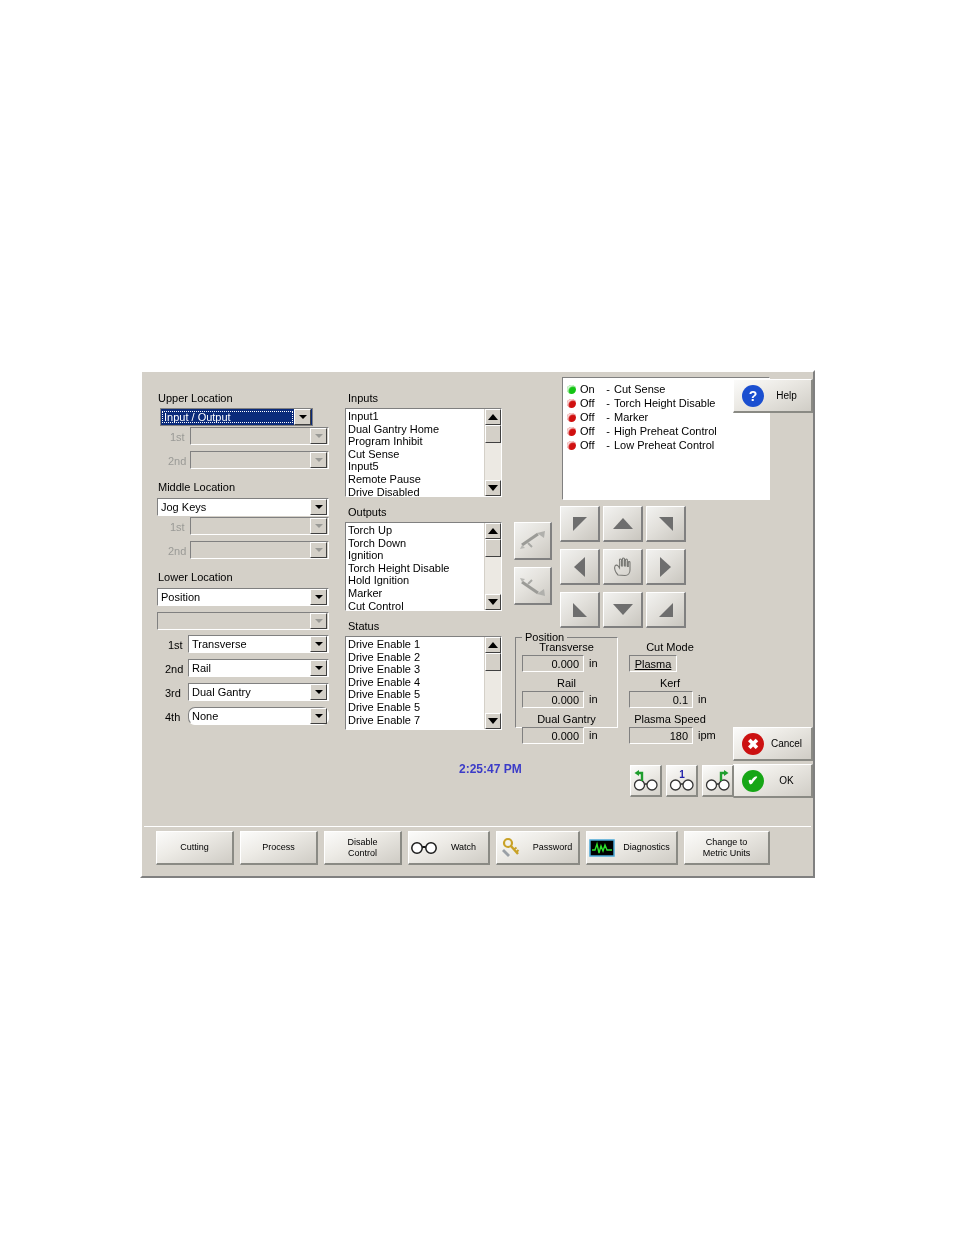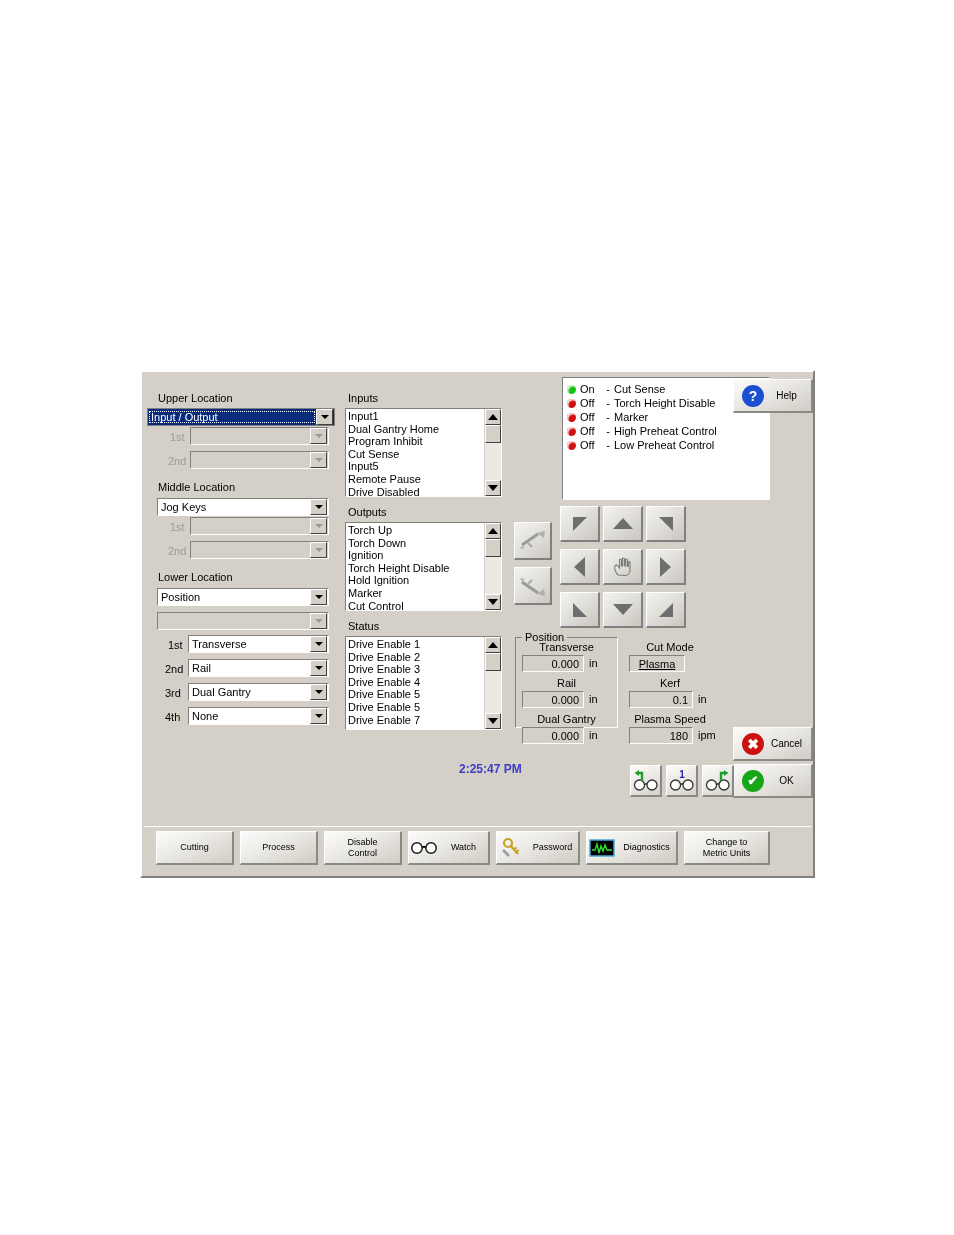--- a/index.html
+++ b/index.html
@@ -356,21 +356,21 @@
     font-weight: bold;
   }
 </style>
 </head>
 <body>
 
 <div id="root">
   <div class="window">
 
     <div class="lbl" style="left:16px; top:20px;text-align:right;">Upper Location</div>
-    <div class="combo selected" style="left:5px; top:36px; width:188px;">
+    <div class="combo selected" style="left:18px; top:36px; width:153px;">
       <span class="ctext">Input / Output</span>
       <span class="cbtn">
           <i class="arrow-dn"></i>
         </span>
     </div>
 
     <div class="lbl dim" style="left:28px; top:59px;">1st</div>
     <div class="combo disabled" style="left:48px; top:55px; width:139px;">
       <span class="ctext"></span>
       <span class="cbtn">
@@ -443,21 +443,21 @@
 
     <div class="lbl" style="left:23px; top:315px;">3rd</div>
     <div class="combo" style="left:46px; top:311px; width:141px;">
       <span class="ctext">Dual Gantry</span>
       <span class="cbtn">
           <i class="arrow-dn"></i>
         </span>
     </div>
 
     <div class="lbl" style="left:23px; top:339px;">4th</div>
-    <div class="combo" style="left:46px; top:335px; width:141px;">
+    <div class="combo" style="left:46px; top:335px; width:141px;border-radius:7px;">
       <span class="ctext">None</span>
       <span class="cbtn">
           <i class="arrow-dn"></i>
         </span>
     </div>
 
     <div class="lbl" style="left:206px; top:20px;">Inputs</div>
     <div class="listbox" style="left:203px; top:36px; width:157px; height:89px;">
       <div class="items">
         <div>Input1</div>
@@ -628,21 +628,21 @@
 
     <div class="caption" style="left:373px; top:305px; width:103px;">Rail</div>
     <div class="field" style="left:380px; top:319px; width:62px;">0.000</div>
     <div class="unit" style="left:447px; top:321px;">in</div>
 
     <div class="caption" style="left:373px; top:341px; width:103px;">Dual Gantry</div>
     <div class="field" style="left:380px; top:355px; width:62px;">0.000</div>
     <div class="unit" style="left:447px; top:357px;">in</div>
 
     <div class="caption" style="left:478px; top:269px; width:100px;">Cut Mode</div>
-    <div class="field center" style="left:487px; top:283px; width:56px;text-decoration:underline;">Plasma</div>
+    <div class="field center" style="left:487px; top:283px; width:48px;text-decoration:underline;">Plasma</div>
 
     <div class="caption" style="left:478px; top:305px; width:100px;">Kerf</div>
     <div class="field" style="left:487px; top:319px; width:64px;">0.1</div>
     <div class="unit" style="left:556px; top:321px;">in</div>
 
     <div class="caption" style="left:473px; top:341px; width:110px;">Plasma Speed</div>
     <div class="field" style="left:487px; top:355px; width:64px;">180</div>
     <div class="unit" style="left:556px; top:357px;">ipm</div>
 
     <div class="actbtn" style="left:591px; top:355px; width:80px; height:34px;">

